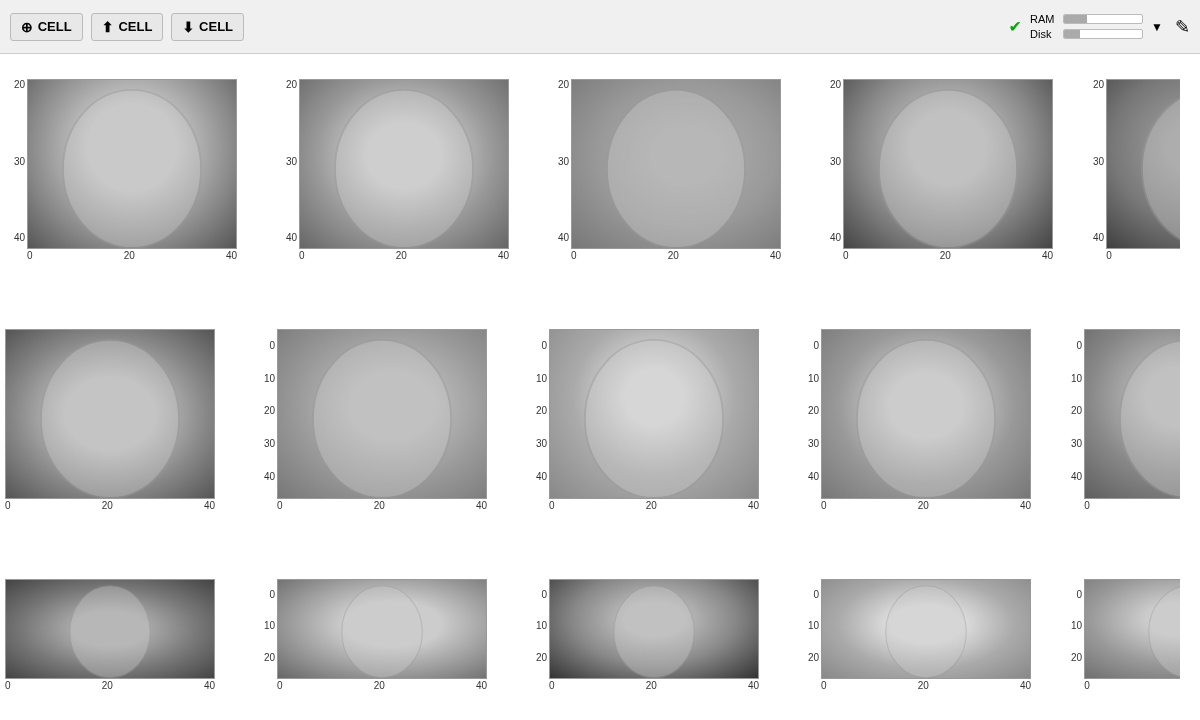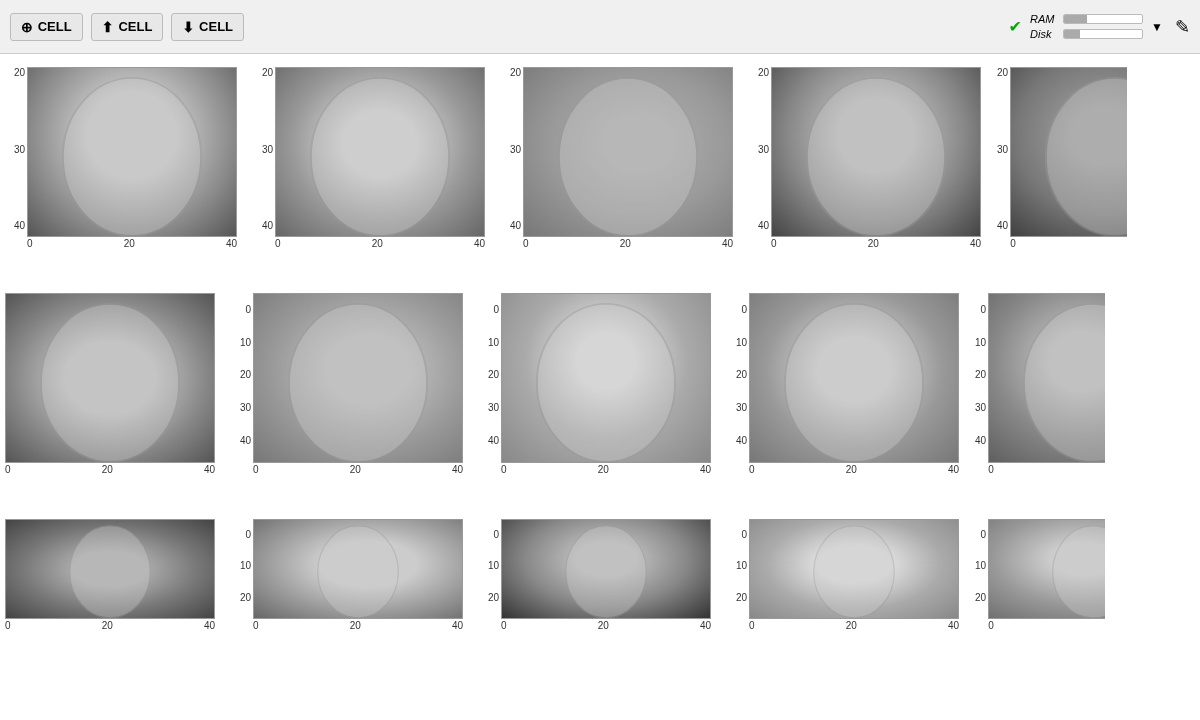--- a/index.html
+++ b/index.html
@@ -98,21 +98,21 @@
       right: 0;
       bottom: 0;
       background: #ffffff;
       overflow: hidden;
     }
 
     
     .cell-wrapper {
       display: flex;
       position: relative;
-      margin: 8px;
+      margin: 20px;
     }
 
     
     .y-axis {
       display: flex;
       flex-direction: column;
       justify-content: space-between;
       padding-top: 0px;
       padding-bottom: 18px;
       font-size: 10px;
@@ -193,21 +193,21 @@
     <span>CELL</span>
   </button>
 
   <button class="toolbar-btn">
     <span class="toolbar-icon">⬇</span>
     <span>CELL</span>
   </button>
 
   <div class="toolbar-right">
     <span class="status-check">✔</span>
-    <div style="display:flex;flex-direction:column;gap:3px;font-style:italic;">
+    <div style="display:flex;flex-direction:column;gap:3px;">
       <div class="status-row">
         <span style="font-size:11px;width:28px;">RAM</span>
         <div class="progress-bar-container">
           <div class="progress-bar-fill" style="width:30%;"></div>
         </div>
       </div>
       <div class="status-row">
         <span style="font-size:11px;width:28px;">Disk</span>
         <div class="progress-bar-container">
           <div class="progress-bar-fill" style="width:20%;"></div>

